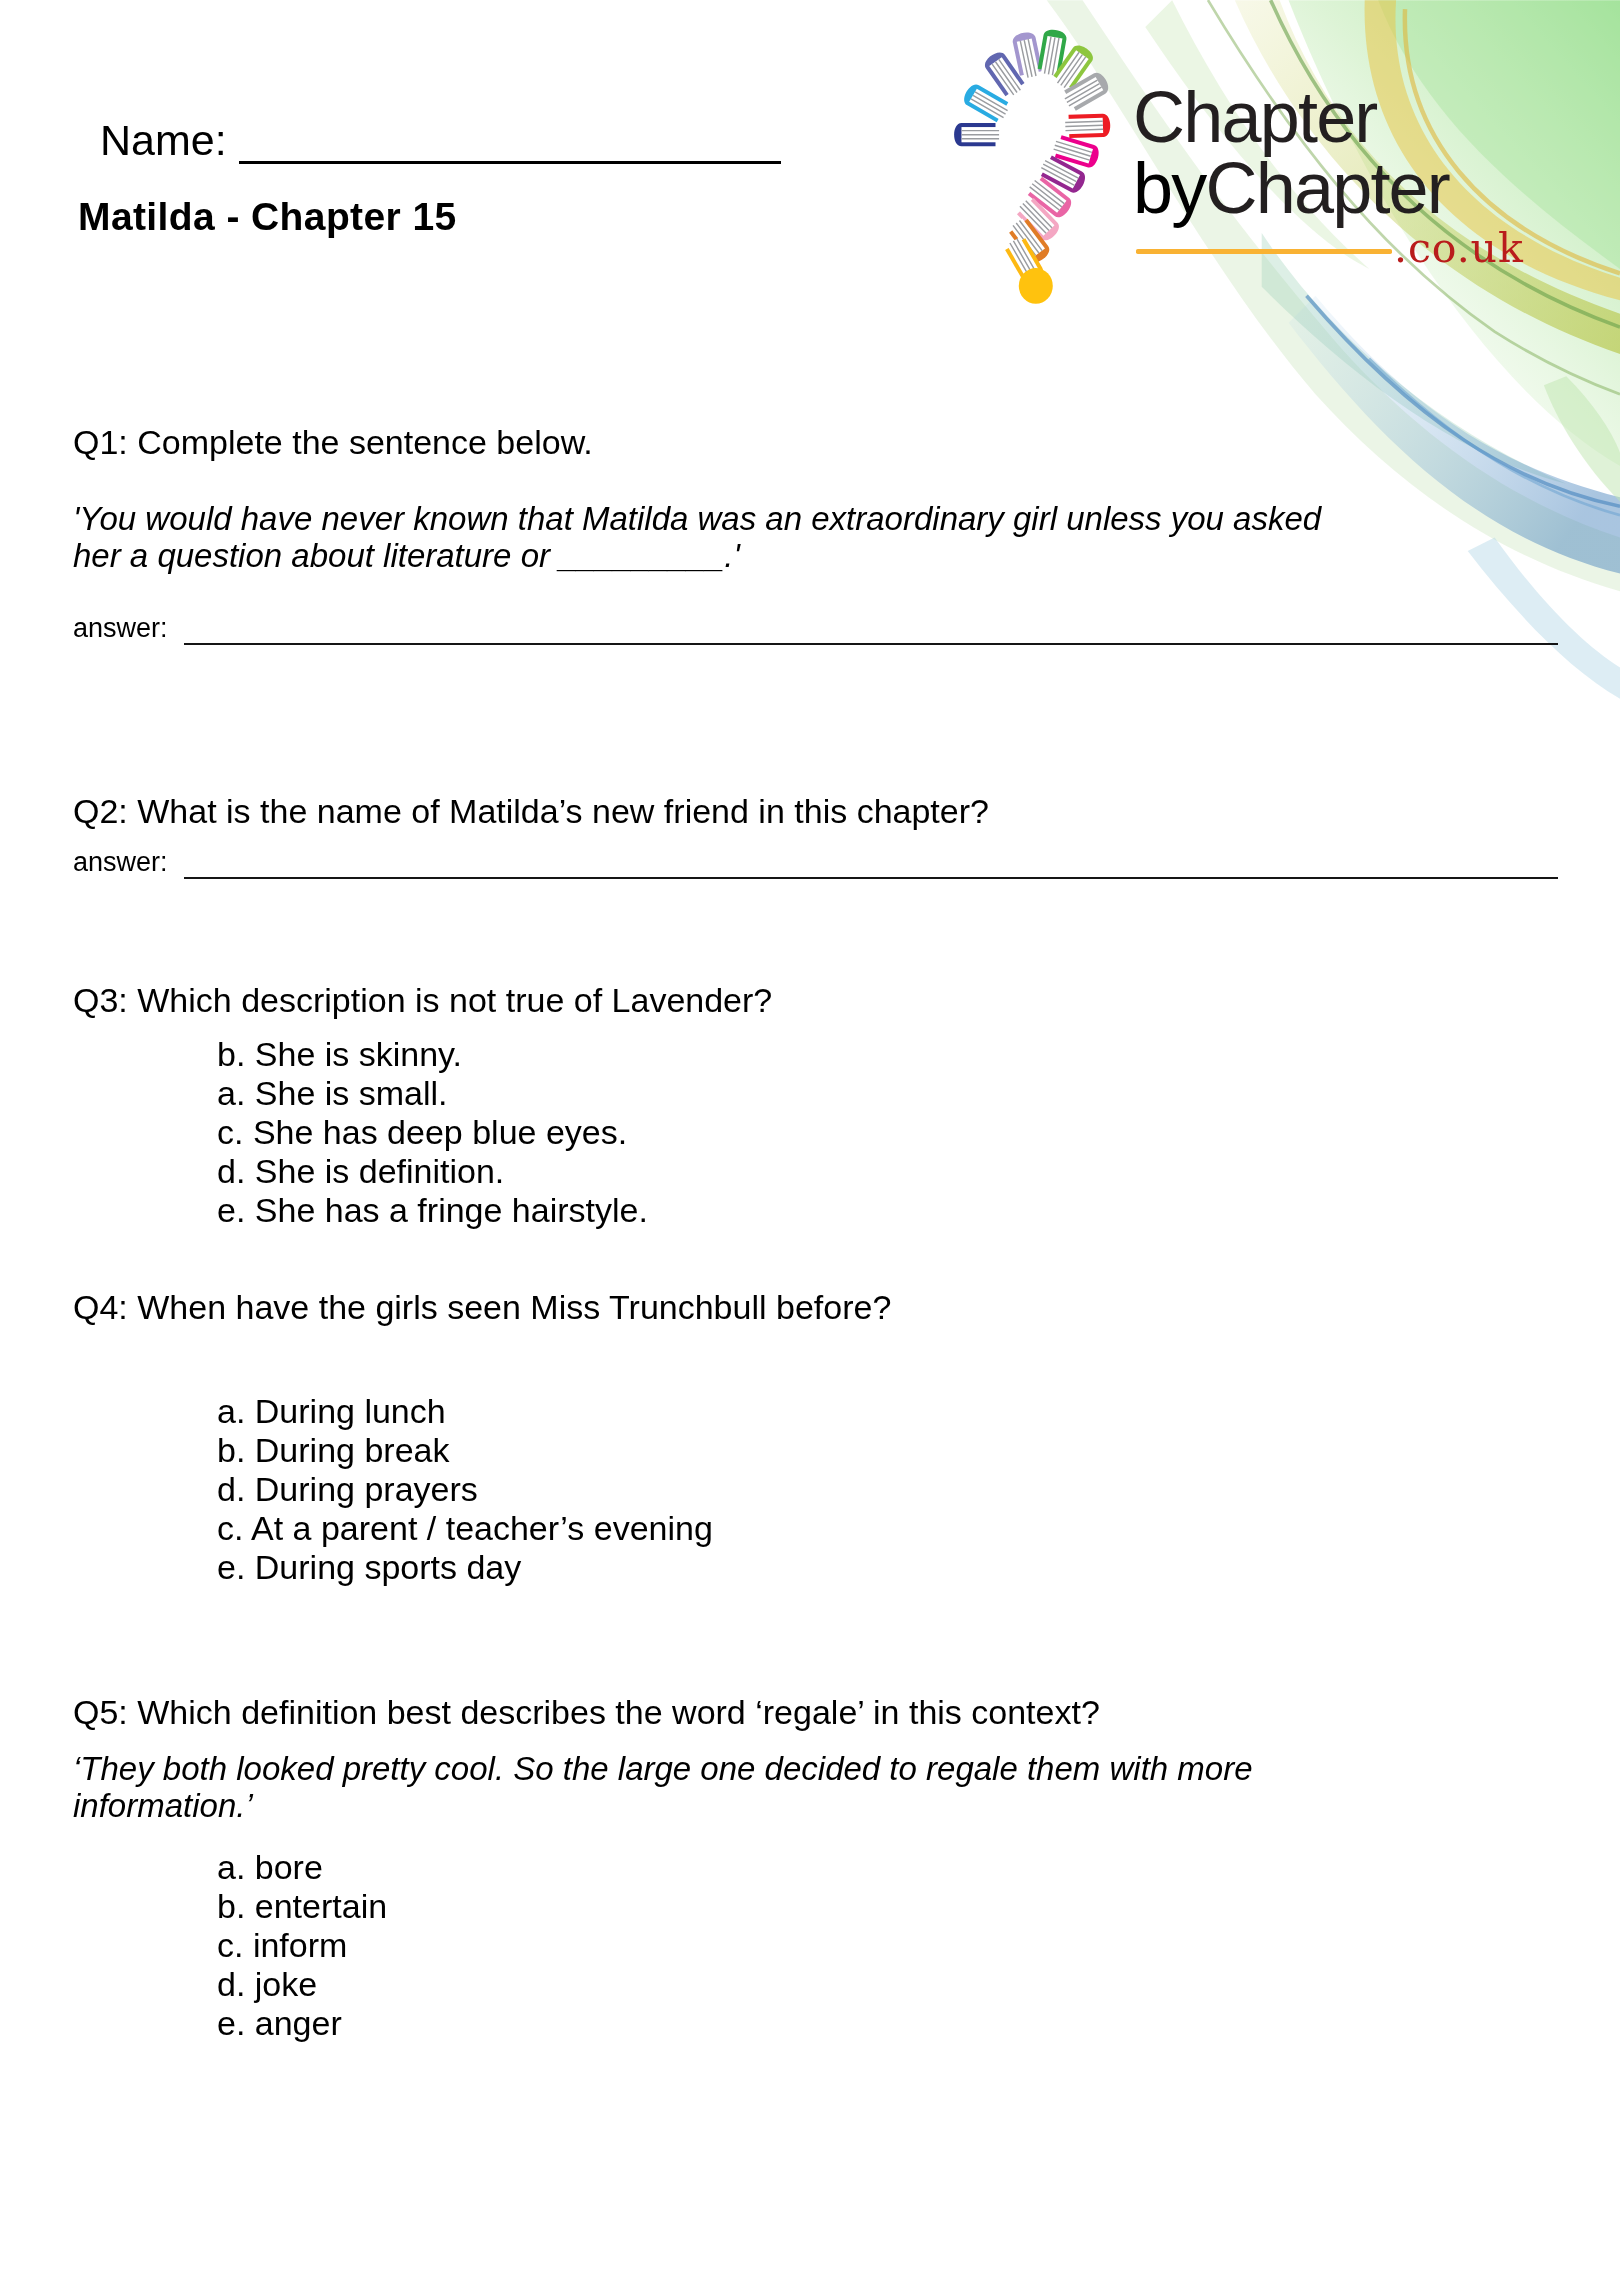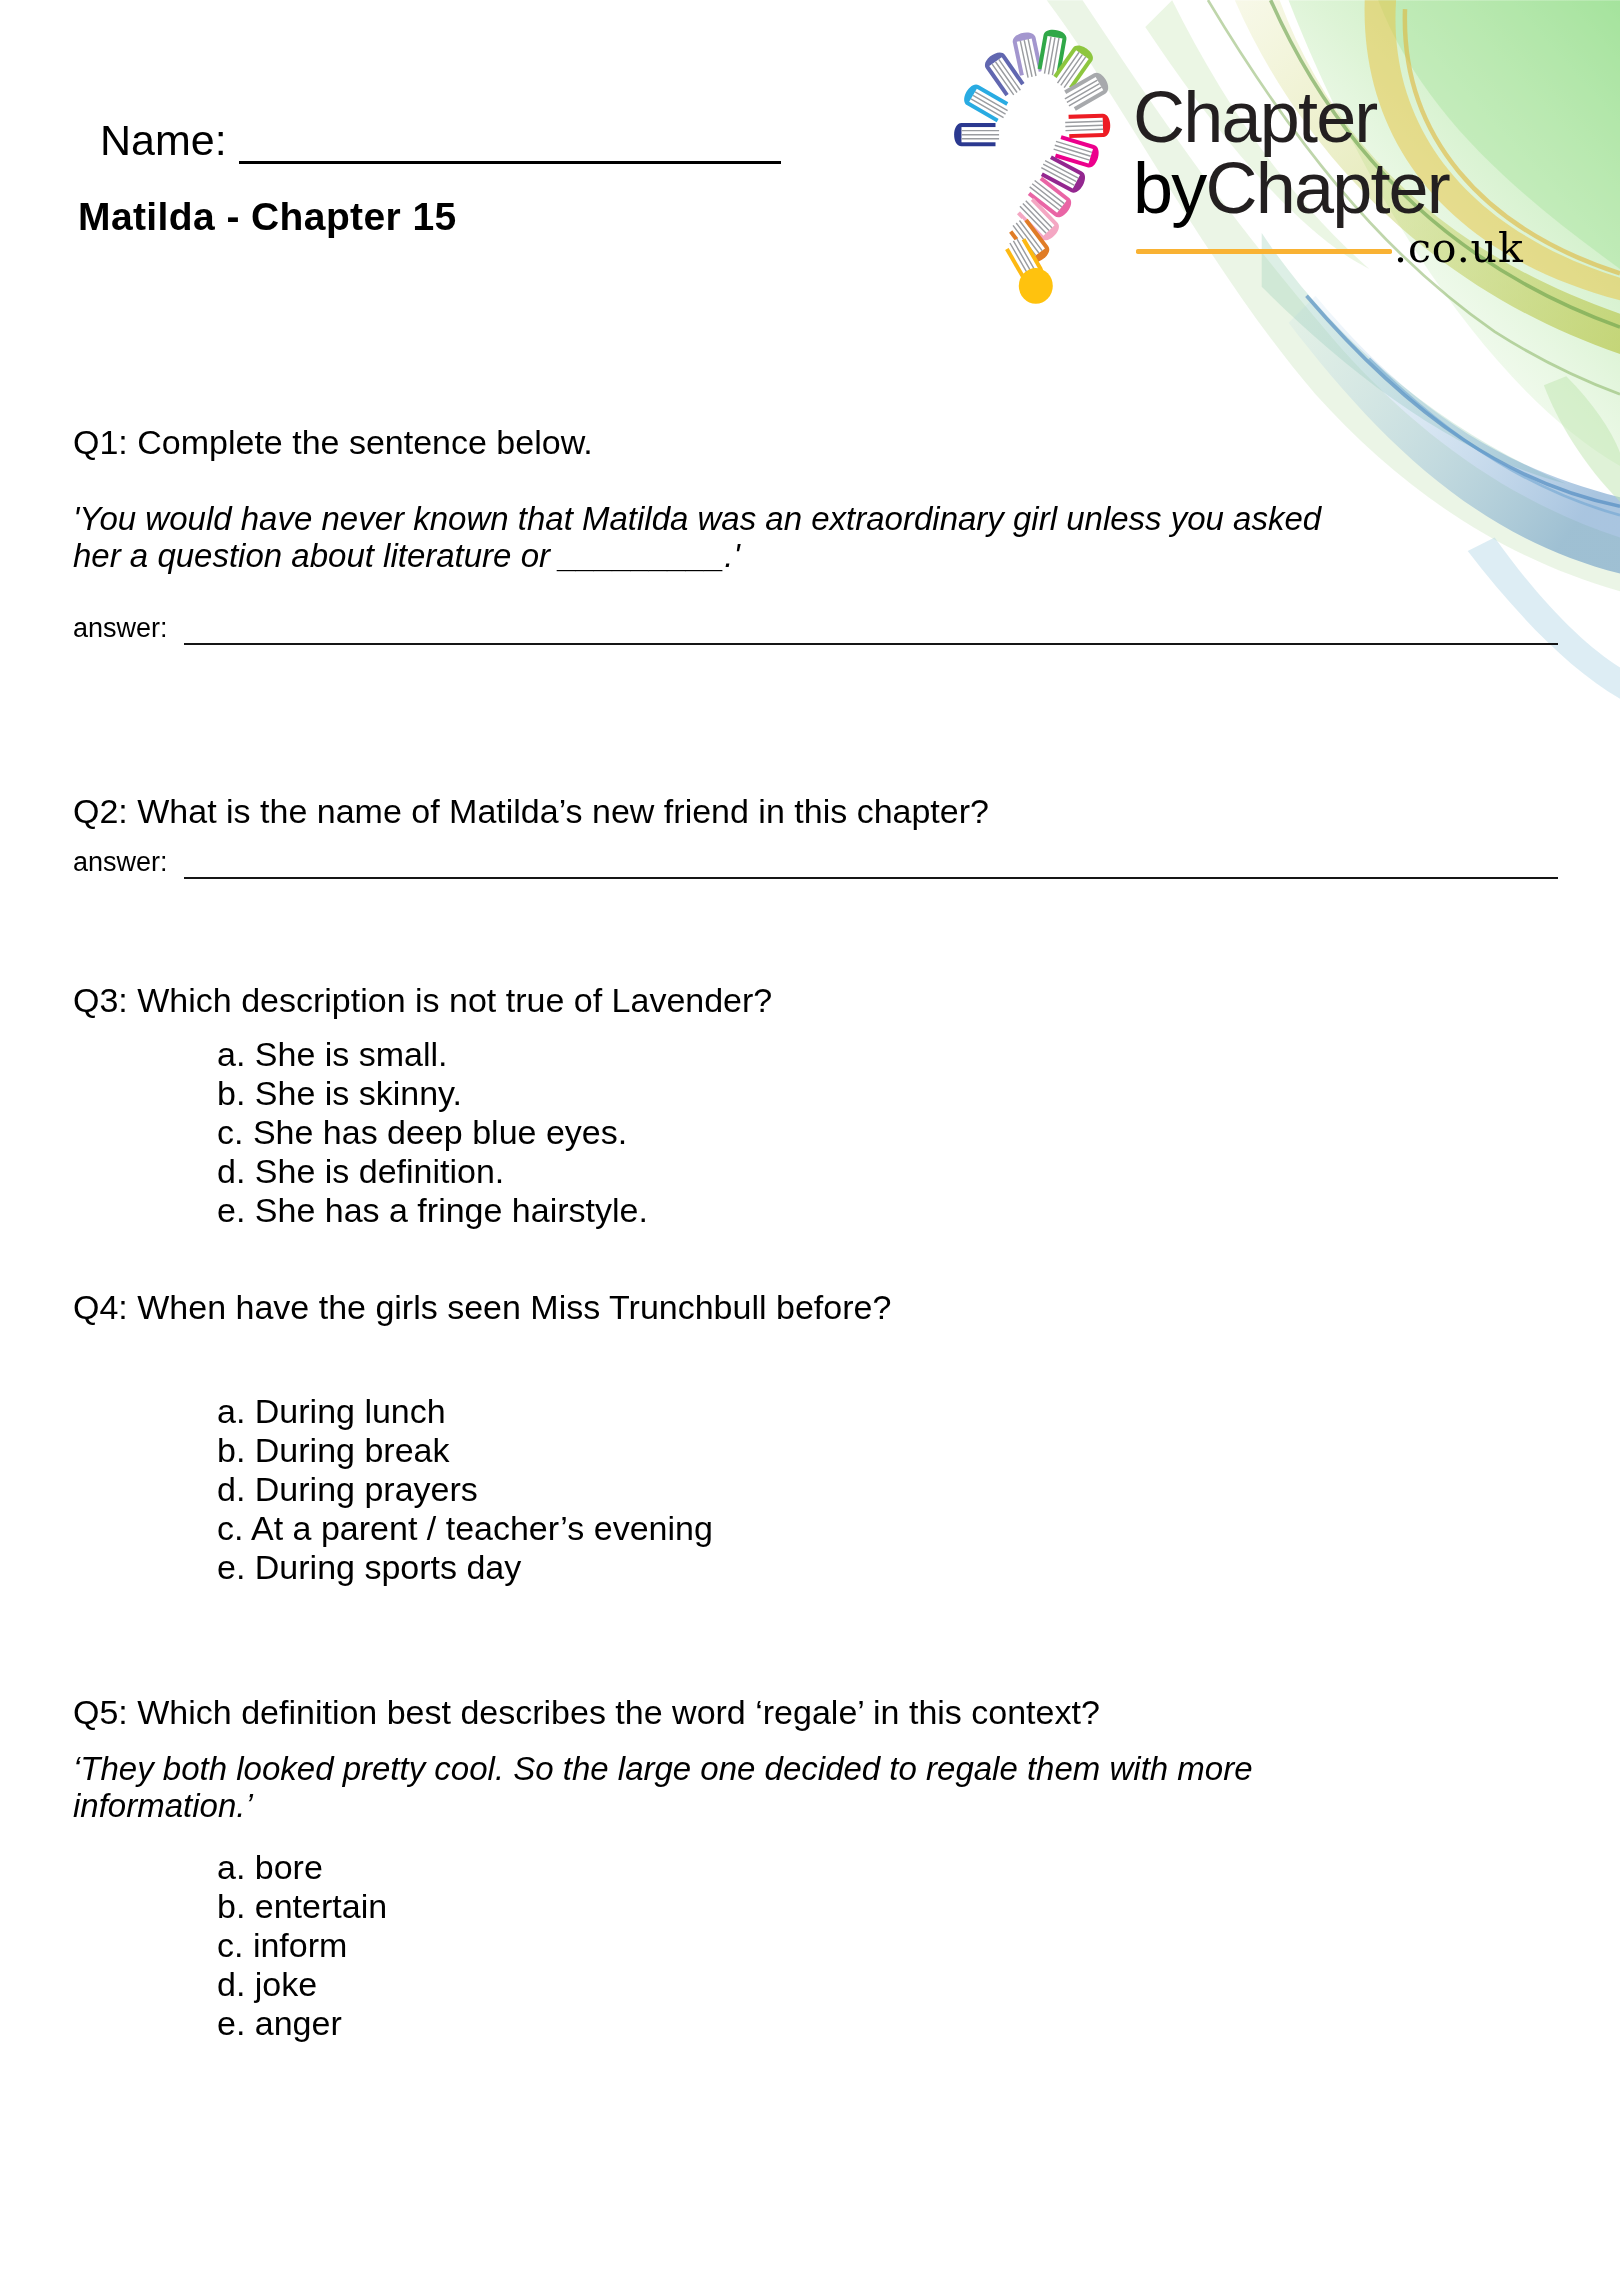--- a/index.html
+++ b/index.html
@@ -23,21 +23,21 @@
     white-space:nowrap;
   }
   .logo-by{color:#000000;}
   .logo-underline{
     position:absolute;left:1136px;top:249px;width:256px;height:4.5px;
     background:#f9b233;border-radius:1.8px;
   }
   .logo-domain{
     position:absolute;left:1394px;top:224px;
     font-family:"DejaVu Serif","Liberation Serif",serif;
-    font-size:41px;color:#000000;letter-spacing:0.9px;
+    font-size:41px;color:#b91c1c;letter-spacing:0.9px;
   }
   
   .name-row{
     position:absolute;left:100px;top:116px;display:flex;align-items:flex-end;
     width:681px;font-size:43px;line-height:48px;
   }
   .name-line{flex:1;margin-left:12.5px;height:43px;border-bottom:3.6px solid #000;}
   .doc-title{
     position:absolute;left:78px;top:195px;
     font-size:39px;font-weight:bold;letter-spacing:0.4px;
@@ -195,22 +195,22 @@
   </div>
 
   <div class="q-heading pos-q2h">Q2: What is the name of Matilda’s new friend in this chapter?</div>
   <div class="answer-row pos-q2a">
     <span>answer:</span>
     <span class="ans-line"></span>
   </div>
 
   <div class="q-heading pos-q3h">Q3: Which description is not true of Lavender?</div>
   <div class="options pos-q3o">
+    <div class="opt">b. She is skinny.</div>
     <div class="opt">a. She is small.</div>
-    <div class="opt">b. She is skinny.</div>
     <div class="opt">c. She has deep blue eyes.</div>
     <div class="opt">d. She is definition.</div>
     <div class="opt">e. She has a fringe hairstyle.</div>
   </div>
 
   <div class="q-heading pos-q4h">Q4: When have the girls seen Miss Trunchbull before?</div>
   <div class="options pos-q4o">
     <div class="opt">a. During lunch</div>
     <div class="opt">b. During break</div>
     <div class="opt">d. During prayers</div>

